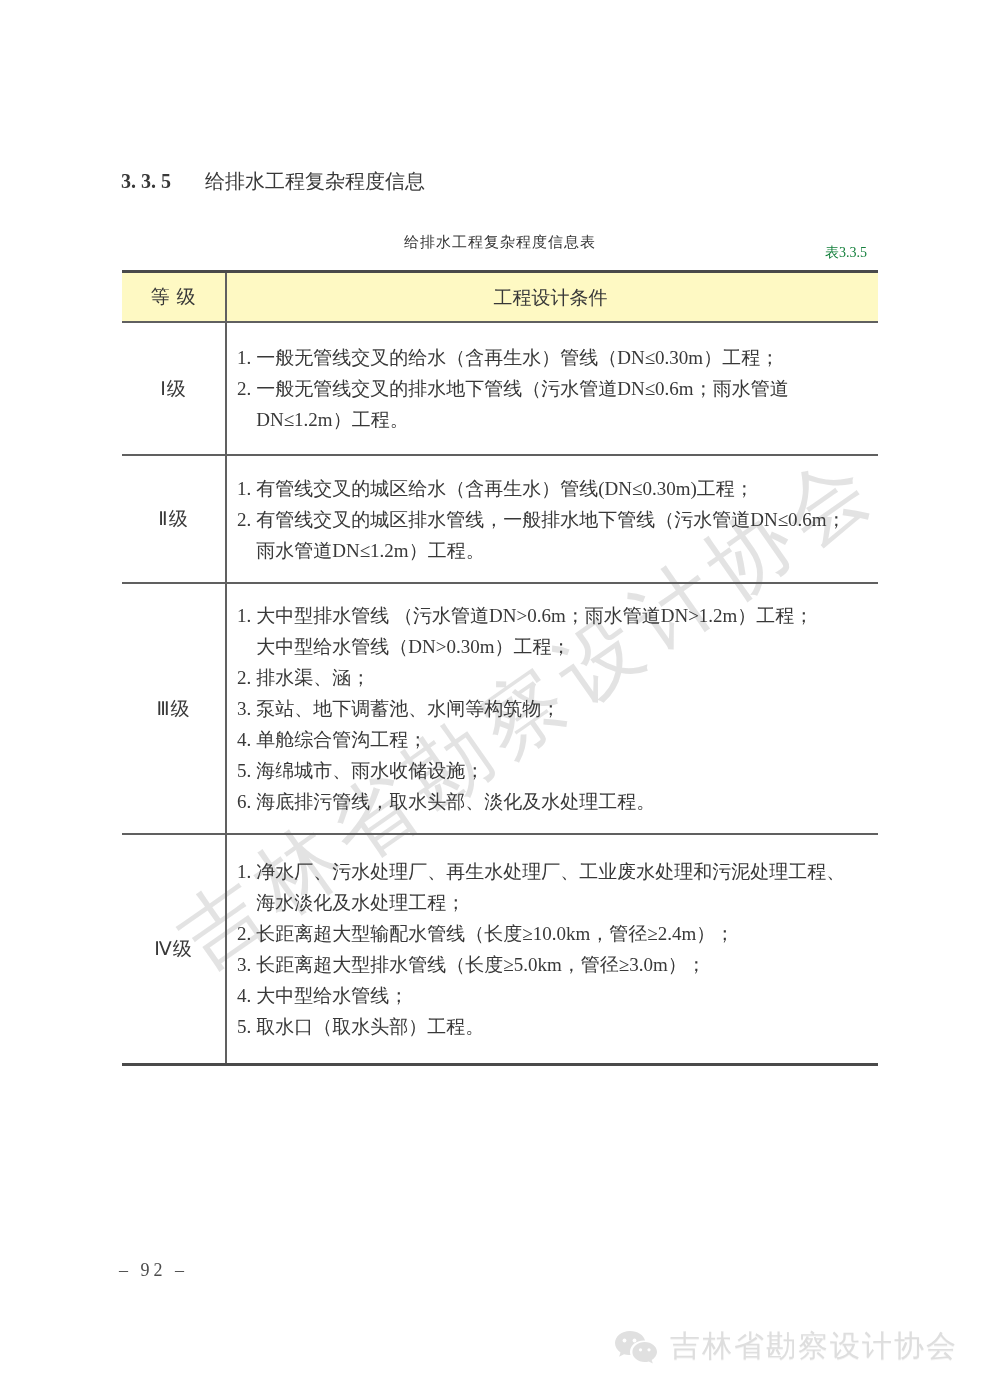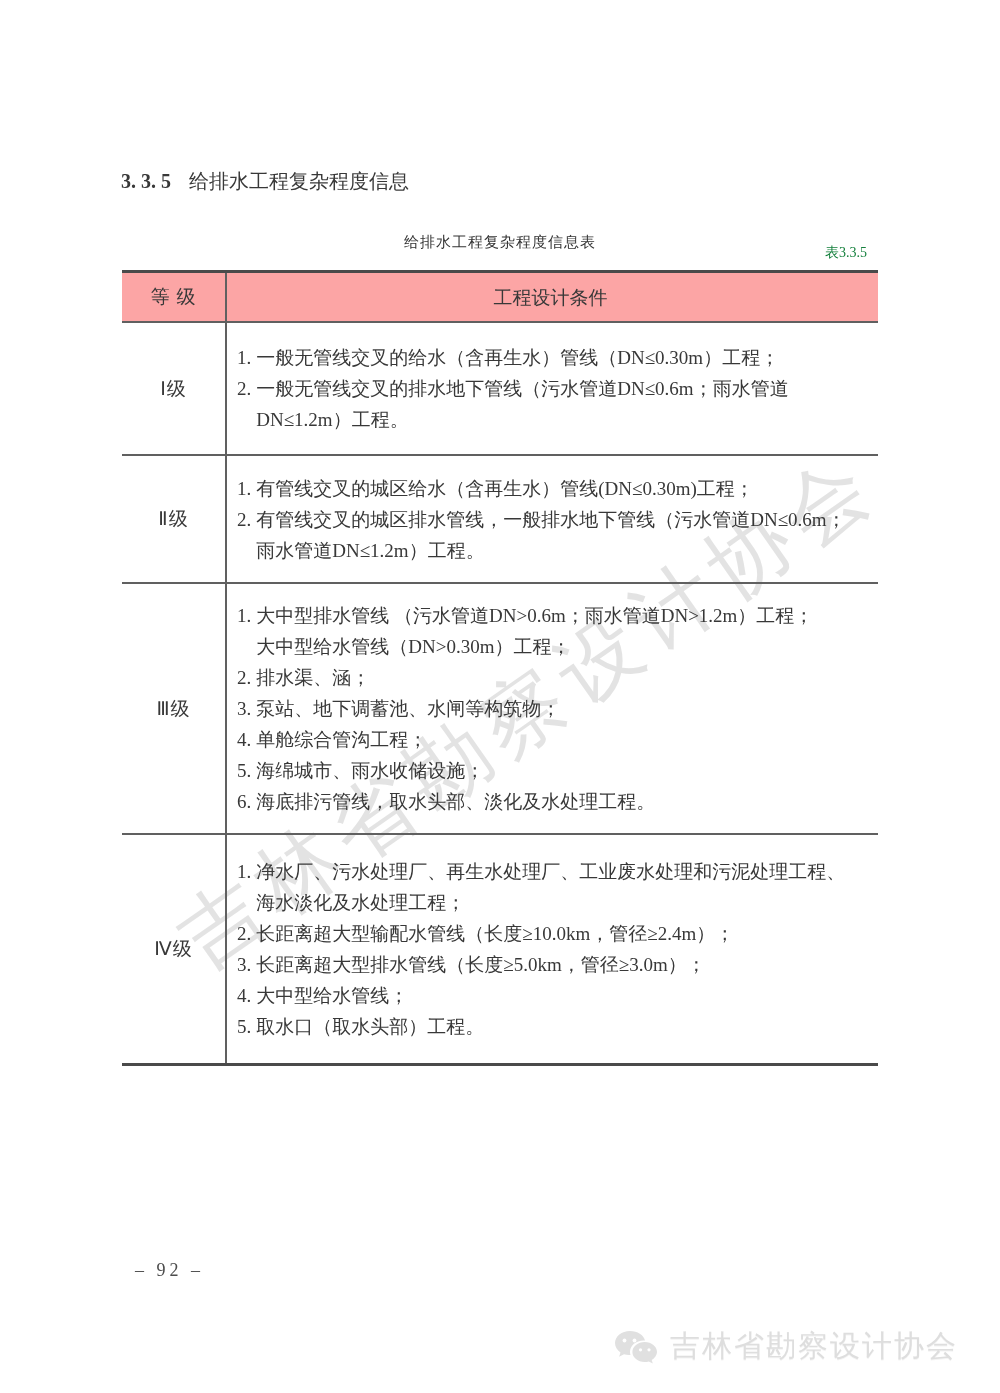--- a/index.html
+++ b/index.html
@@ -27,21 +27,21 @@
   }
 
   .page { position: absolute; inset: 0; z-index: 1; }
 
   
   .section-heading {
     position: absolute;
     left: 121px; top: 168px;
     font-size: 20px;
   }
-  .section-heading .num { font-weight: bold; margin-right: 18px; }
+  .section-heading .num { font-weight: bold; margin-right: 34px; }
 
   
   .table-title {
     position: absolute;
     left: 122px; top: 233px; width: 756px;
     text-align: center;
     font-family: "Liberation Sans", sans-serif;
     font-weight: normal;
     font-size: 15px;
     color: #333333;
@@ -57,21 +57,21 @@
   
   .tbl {
     position: absolute;
     left: 122px; top: 270px; width: 756px;
     border-top: 3px solid #4a4a4a;
     border-bottom: 3px solid #4a4a4a;
     box-sizing: border-box;
   }
   .tr { display: flex; box-sizing: border-box; }
   .tr + .tr { border-top: 2px solid #606060; }
-  .tr.head { height: 48px; background: #fca5a5; }
+  .tr.head { height: 48px; background: #fef9c3; }
   .tr.h135 { height: 133px; }
   .tr.h130 { height: 128px; }
   .tr.h253 { height: 251px; }
   .tr.h232 { height: 230px; }
 
   .td-grade {
     width: 105px; flex: 0 0 105px;
     border-right: 2px solid #606060;
     display: flex; align-items: center; justify-content: center;
     font-size: 19px;
@@ -92,21 +92,20 @@
   .item .no { flex: 0 0 auto; padding-right: 5px; }
   .item .txt { white-space: pre-line; }
 
   
   .page-number {
     position: absolute;
     left: 119px; top: 1260px;
     font-size: 18px;
     letter-spacing: 4px;
     color: #4c4c4c;
-    margin-left: 16px;
   }
   .footer-logo {
     position: absolute;
     right: 42px; top: 1326px;
     display: flex; align-items: center;
     color: #dddddd;
   }
   .footer-logo .logo-text {
     font-size: 30px;
     letter-spacing: 2px;

